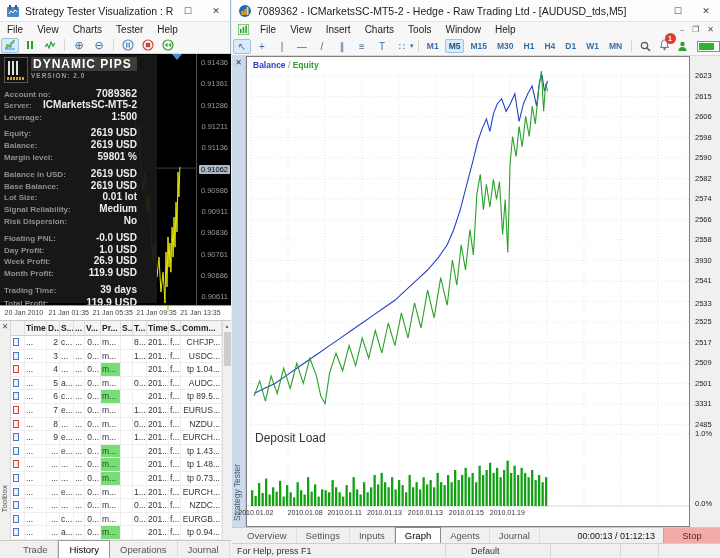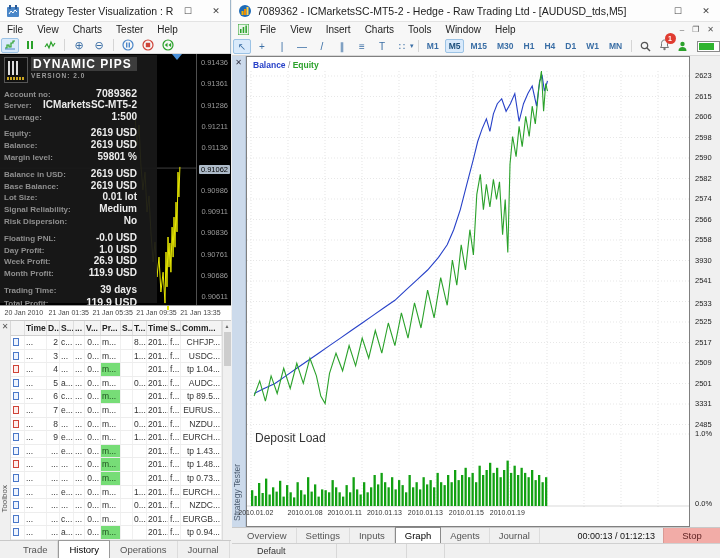--- a/index.html
+++ b/index.html
@@ -819,19 +819,20 @@
         <div class="rtab">Overview</div>
         <div class="rtab">Settings</div>
         <div class="rtab">Inputs</div>
         <div class="rtab active">Graph</div>
         <div class="rtab">Agents</div>
         <div class="rtab">Journal</div>
         <div id="elapsed">00:00:13 / 01:12:13</div>
         <div id="stop-btn">Stop</div>
       </div>
     <div id="rw-status">
+      <div class="st-cell" style="width:214px;">For Help, press F1</div>
       <div class="st-cell" style="width:85px;margin-left:20px;">Default</div>
       <div class="st-cell" style="width:70px;"></div>
       <div class="st-cell" style="width:38px;"></div>
       <div class="st-cell" style="flex:1;border-right:none;"></div>
     </div>
   </div>
 </div>
 
 </body></html>

